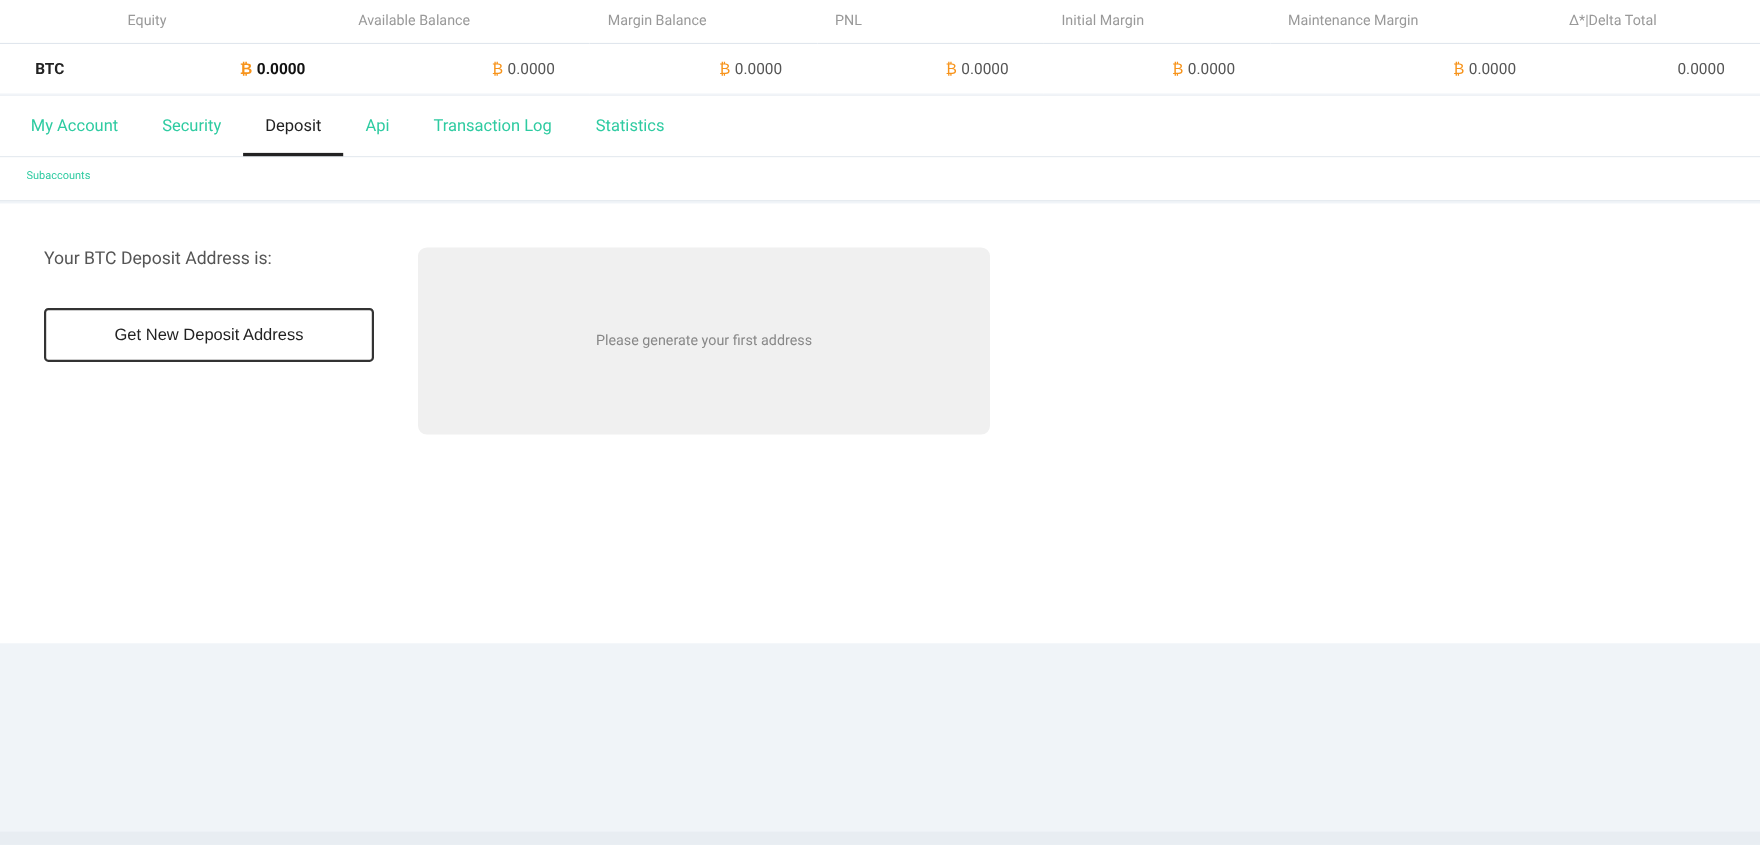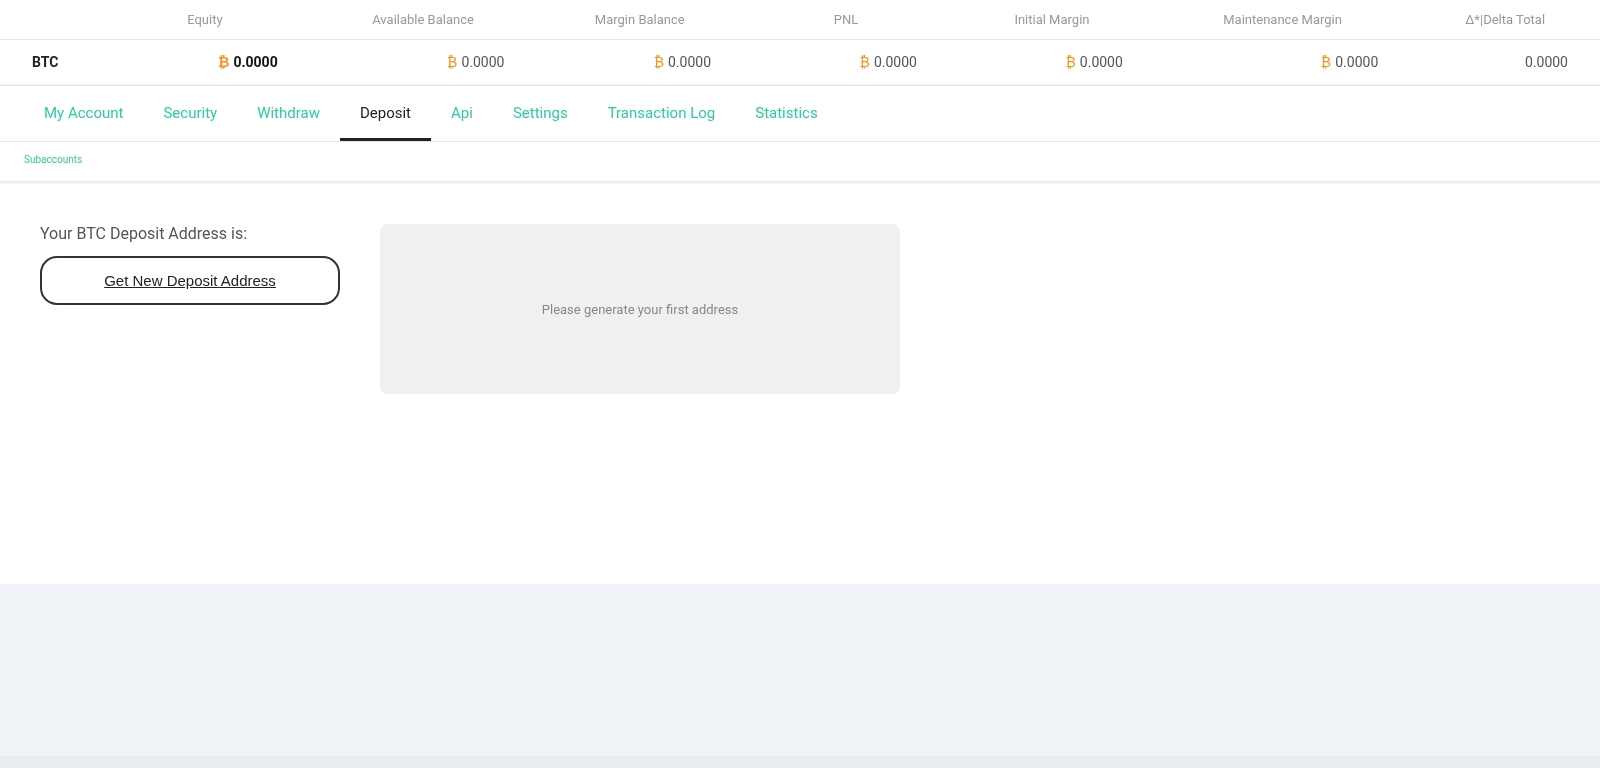--- a/index.html
+++ b/index.html
@@ -18,21 +18,21 @@
     }
     .balance-table {
       width: 100%;
       border-collapse: collapse;
     }
     .balance-table thead tr {
       border-bottom: 1px solid #e0e6ed;
     }
     .balance-table th {
       padding: 12px 16px;
-      text-align: center;
+      text-align: left;
       font-weight: 400;
       color: #999;
       font-size: 13px;
       border-bottom: 1px dashed #ccc;
     }
     .balance-table th:first-child {
       text-align: left;
       width: 100px;
     }
     .balance-table td {
@@ -50,21 +50,21 @@
     }
     .balance-table td.bold-value {
       font-weight: bold;
       color: #111;
     }
 
     
     .nav-section {
       background: #fff;
       border-bottom: 1px solid #e0e6ed;
-      padding: 0 24px;
+      padding: 0 8px;
     }
     .nav-tabs {
       display: flex;
       align-items: flex-end;
       flex-wrap: wrap;
       list-style: none;
       gap: 0;
     }
     .nav-tab {
       padding: 18px 20px 16px;
@@ -106,40 +106,39 @@
 
     .deposit-layout {
       display: flex;
       align-items: flex-start;
       gap: 40px;
     }
 
     .deposit-left {
       display: flex;
       flex-direction: column;
-      gap: 13px;
+      gap: 36px;
       min-width: 300px;
     }
 
     .deposit-address-label {
       font-size: 16px;
       color: #555;
     }
 
     .get-address-btn {
       padding: 14px 24px;
       border: 2px solid #333;
-      border-radius: 17px;
+      border-radius: 4px;
       background: #fff;
       font-size: 15px;
       font-weight: 500;
       color: #222;
       cursor: pointer;
       transition: background 0.2s;
-      text-decoration: underline;
     }
 
     .deposit-qr-area {
       background: #f0f0f0;
       border-radius: 8px;
       flex: 1;
       max-width: 520px;
       min-height: 170px;
       display: flex;
       align-items: center;
@@ -190,24 +189,22 @@
     <td>0.0000</td>
   </tr>
       </tbody>
   </table>
 </div>
 
 <div class="nav-section">
   <ul class="nav-tabs" id="nav-tabs">
   <li class="nav-tab">My Account</li>
       <li class="nav-tab">Security</li>
-      <li class="nav-tab">Withdraw</li>
       <li class="nav-tab active">Deposit</li>
       <li class="nav-tab">Api</li>
-      <li class="nav-tab">Settings</li>
       <li class="nav-tab">Transaction Log</li>
       <li class="nav-tab">Statistics</li>
     </ul>
 </div>
 
 <div class="nav-row2">
   <a href="#">Subaccounts</a>
 </div>
 
 <div class="content-section">

